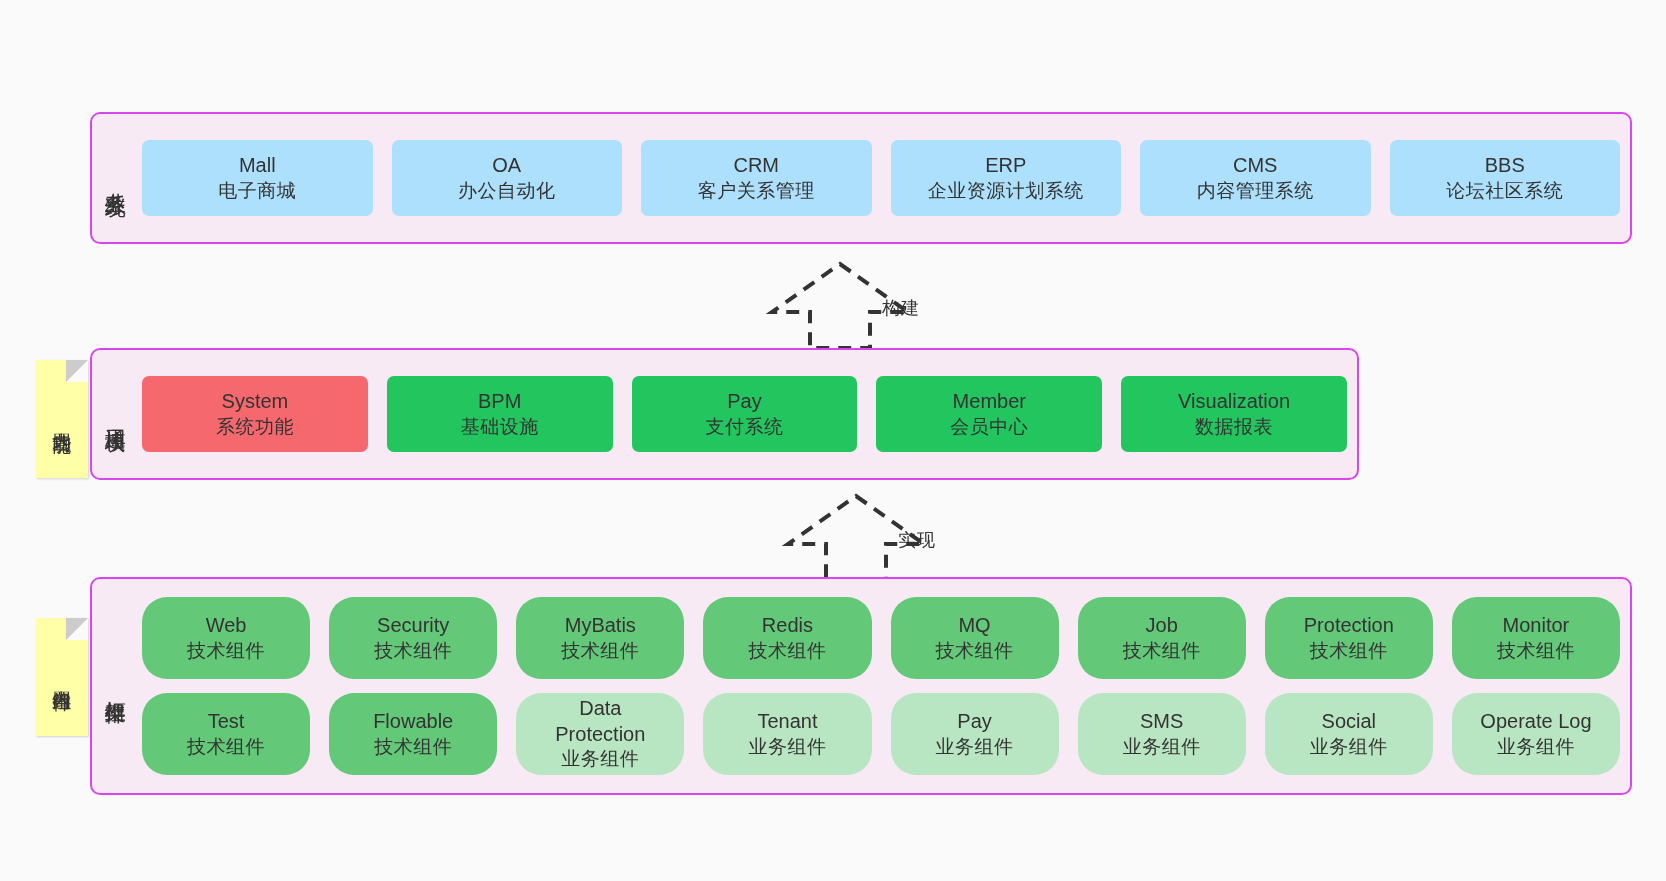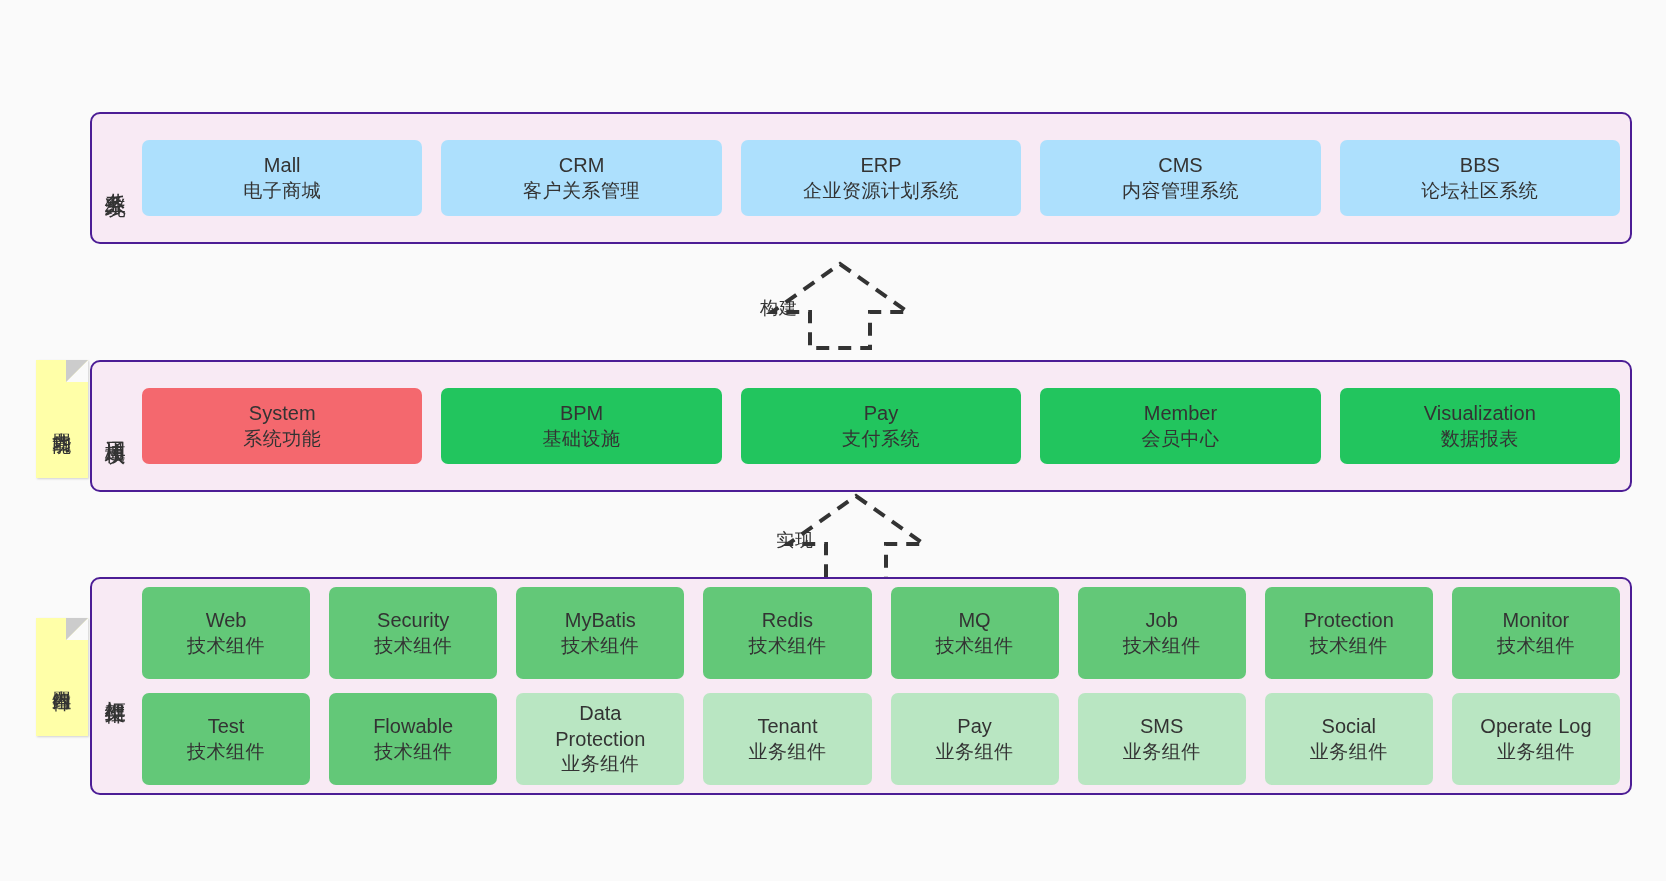--- a/index.html
+++ b/index.html
@@ -18,21 +18,21 @@
 
   .canvas {
     position: absolute;
     inset: 0;
   }
 
   
   .layer {
     position: absolute;
     background: #f8eaf4;
-    border: 2px solid #4c1d95;
+    border: 2px solid #d946ef;
     border-radius: 10px;
     box-sizing: border-box;
     display: flex;
     align-items: stretch;
   }
   .layer-title {
     width: 46px;
     flex: 0 0 46px;
     display: flex;
     align-items: center;
@@ -87,25 +87,25 @@
   .c-blue       { background: #ade0fd; }
   .c-red        { background: #f4686e; }
   .c-pink       { background: #22c55e; }
   .c-green      { background: #63c878; }
   .c-lightgreen { background: #b9e6c2; }
 
   
   #layer-business  { left: 90px;  top: 112px; width: 1542px; height: 132px; }
   #layer-business .card { height: 76px; }
 
-  #layer-common    { left: 90px;  top: 360px; width: 1542px; height: 132px; }
+  #layer-common    { left: 90px;  top: 348px; width: 1269px; height: 132px; }
   #layer-common .card { height: 76px; }
 
   #layer-framework { left: 90px;  top: 577px; width: 1542px; height: 218px; }
-  #layer-framework .card { height: 92px; }
+  #layer-framework .card { height: 82px; border-radius: 25px; }
 
   
   .sticky {
     position: absolute;
     width: 52px;
     background: #ffffa8;
     box-shadow: 1px 1px 2px rgba(0,0,0,0.16);
     display: flex;
     align-items: center;
     justify-content: center;
@@ -149,21 +149,21 @@
     position: absolute;
     width: 160px;
     height: 94px;
   }
   .arrow svg { display: block; }
   .arrow-label {
     position: absolute;
     left: 0;
     right: 0;
     top: 38px;
-    text-align: left;
+    text-align: right;
     font-size: 18px;
     letter-spacing: 1px;
     color: #333333;
     user-select: none;
     pointer-events: none;
   }
   #arrow-build    { left: 760px; top: 258px; }
   #arrow-realize  { left: 776px; top: 490px; }
 </style>
 </head>
@@ -171,20 +171,24 @@
 
 <div class="canvas">
 
   <div class="layer" id="layer-business">
     <div class="layer-title">业务系统</div>
     <div class="layer-body">
       <div class="row">
         <div class="card c-blue">
           <div class="card-en">Mall</div>
           <div class="card-cn">电子商城</div>
+        </div>
+        <div class="card c-blue">
+          <div class="card-en">OA</div>
+          <div class="card-cn">办公自动化</div>
         </div>
         <div class="card c-blue">
           <div class="card-en">CRM</div>
           <div class="card-cn">客户关系管理</div>
         </div>
         <div class="card c-blue">
           <div class="card-en">ERP</div>
           <div class="card-cn">企业资源计划系统</div>
         </div>
         <div class="card c-blue">

